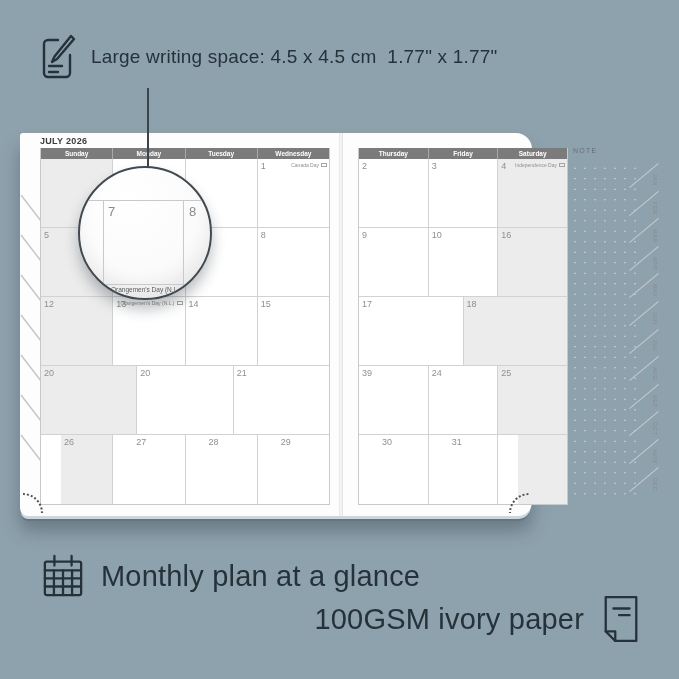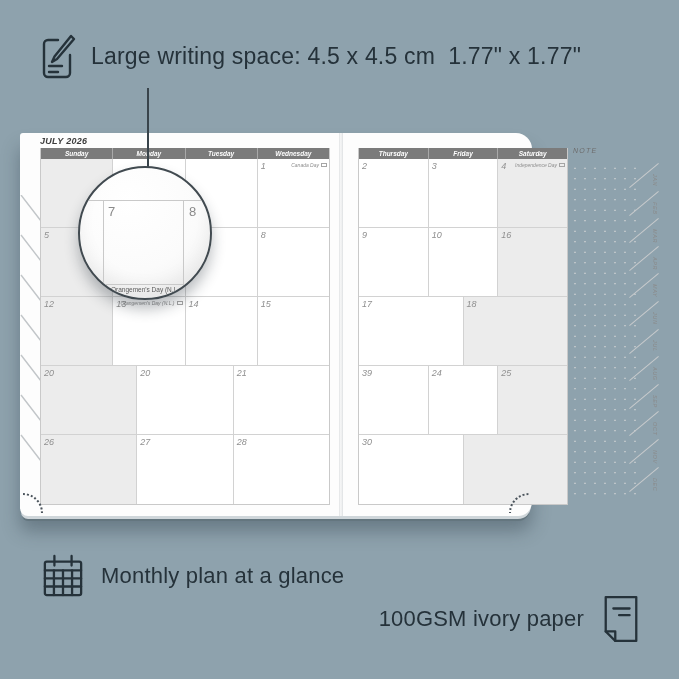--- a/index.html
+++ b/index.html
@@ -6,44 +6,43 @@
   body{
     width:679px;height:679px;position:relative;overflow:hidden;
     background:#8EA2AD;
     font-family:"Liberation Sans", sans-serif;
   }
   .stage{position:absolute;inset:0;}
 
   
   .anno-top{position:absolute;left:40px;top:33px;display:flex;align-items:center;gap:15px;color:#25323A;}
   .anno-top svg{flex:0 0 auto;}
-  .anno-text{font-size:23px;color:#25323A;white-space:pre;letter-spacing:.2px;}
+  .anno-text{font-size:19px;color:#25323A;white-space:pre;letter-spacing:.2px;}
 
   .connector{position:absolute;left:147px;top:88px;width:2px;height:82px;background:#39444B;z-index:4;}
 
   
   .spread{
     position:absolute;left:20px;top:133px;width:512px;height:383px;
     background:#fdfdfd;border-radius:3px 16px 14px 8px;
     box-shadow:0 4px 0 -1px #cfd6da, 0 7px 0 -2px #64767f, 0 15px 18px rgba(35,50,60,.35);
     z-index:1;
-    font-style:italic;
   }
   .month-title{position:absolute;left:20px;top:3px;font-size:9px;font-weight:bold;color:#3c3c3c;letter-spacing:.3px;}
 
   .grid{position:absolute;top:15px;height:357px;display:flex;flex-direction:column;border:1px solid #c9c9c9;border-top:none;box-sizing:border-box;background:#fff;}
   .grid-left{left:20px;width:290px;}
   .grid-right{left:338px;width:210px;}
   .day-head-row{display:flex;height:11px;flex:0 0 11px;background:#7b7b7b;}
   .day-head{flex:1;color:#fff;font-size:6.5px;font-weight:bold;text-align:center;line-height:11px;border-right:1px solid rgba(255,255,255,.35);}
   .day-head:last-child{border-right:none;}
   .week-row{display:flex;flex:1;}
   .day-cell{flex:1;position:relative;background:#fff;border-right:1px solid #d2d2d2;border-bottom:1px solid #d2d2d2;}
   .day-cell:last-child{border-right:none;}
-  .week-row:last-child .day-cell{border-bottom:none;}
+  .week-row:last-child .day-cell{border-bottom:none;margin-left:20px;}
   .day-cell.shaded{background:#ECECEC;}
   .day-num{position:absolute;left:3px;top:2px;font-size:9px;color:#8f8f8f;}
   .holiday{position:absolute;right:2px;top:3px;display:flex;align-items:center;gap:2px;font-size:5px;color:#8f8f8f;white-space:nowrap;}
   .flag{width:6px;height:4.5px;border:1px solid #a5a5a5;box-sizing:border-box;display:inline-block;}
 
   .spine{position:absolute;left:319px;top:0;bottom:0;width:4px;
     background:linear-gradient(to right, rgba(110,122,130,.20), rgba(110,122,130,.04) 45%, rgba(110,122,130,.22));}
 
   .left-hatch{position:absolute;left:0;top:62px;width:22px;height:300px;}
 
@@ -73,21 +72,21 @@
   .mag-h1{top:32px;} .mag-h2{top:116px;}
   .mag-v{position:absolute;top:32px;width:1px;height:84px;background:#c9c9c9;}
   .mag-v1{left:23px;} .mag-v2{left:103px;}
   .mag-day{position:absolute;top:36px;font-size:13px;color:#8a8a8a;}
   .mag-day-left{left:28px;} .mag-day-right{left:109px;}
   .mag-caption{position:absolute;left:0;right:0;top:118px;text-align:center;font-size:6.5px;color:#5c5c5c;white-space:nowrap;}
 
   
   .anno-bl{position:absolute;left:42px;top:553px;display:flex;align-items:center;gap:17px;color:#25323A;}
   .anno-br{position:absolute;right:37px;top:594px;display:flex;align-items:center;gap:16px;color:#25323A;}
-  .anno-bl .anno-text,.anno-br .anno-text{font-size:22px;}
+  .anno-bl .anno-text,.anno-br .anno-text{font-size:29px;}
 </style>
 </head>
 <body>
 
 <div class="stage">
 
   <div class="anno-top">
     <svg width="36" height="47" viewBox="0 0 36 47" fill="none" stroke="#25323A" stroke-width="2.4" stroke-linecap="round" stroke-linejoin="round">
       <path d="M18 7 H8 a4 4 0 0 0 -4 4 V40 a4 4 0 0 0 4 4 H26 a4 4 0 0 0 4 -4 V22"></path>
       <path d="M31 3 L34 6 L17 26 L12 29 L14.5 23.5 Z"></path>
@@ -162,20 +161,23 @@
         <div class="week-row">
           <div class="day-cell shaded">
             <span class="day-num">26</span>
           </div>
           <div class="day-cell">
             <span class="day-num">27</span>
           </div>
           <div class="day-cell">
             <span class="day-num">28</span>
           </div>
+          <div class="day-cell">
+            <span class="day-num">29</span>
+          </div>
         </div>
       </div>
 
     <div class="spine"></div>
 
     <div class="grid grid-right">
         <div class="day-head-row">
           <div class="day-head">Thursday</div>
           <div class="day-head">Friday</div>
           <div class="day-head">Saturday</div>
@@ -218,20 +220,23 @@
           <div class="day-cell">
             <span class="day-num">24</span>
           </div>
           <div class="day-cell shaded">
             <span class="day-num">25</span>
           </div>
         </div>
         <div class="week-row">
           <div class="day-cell">
             <span class="day-num">30</span>
+          </div>
+          <div class="day-cell">
+            <span class="day-num">31</span>
           </div>
           <div class="day-cell shaded"></div>
         </div>
       </div>
 
     <div class="note-label">NOTE</div>
     <div class="note-dots"></div>
 
     <div class="tabs">
         <div class="tab">

